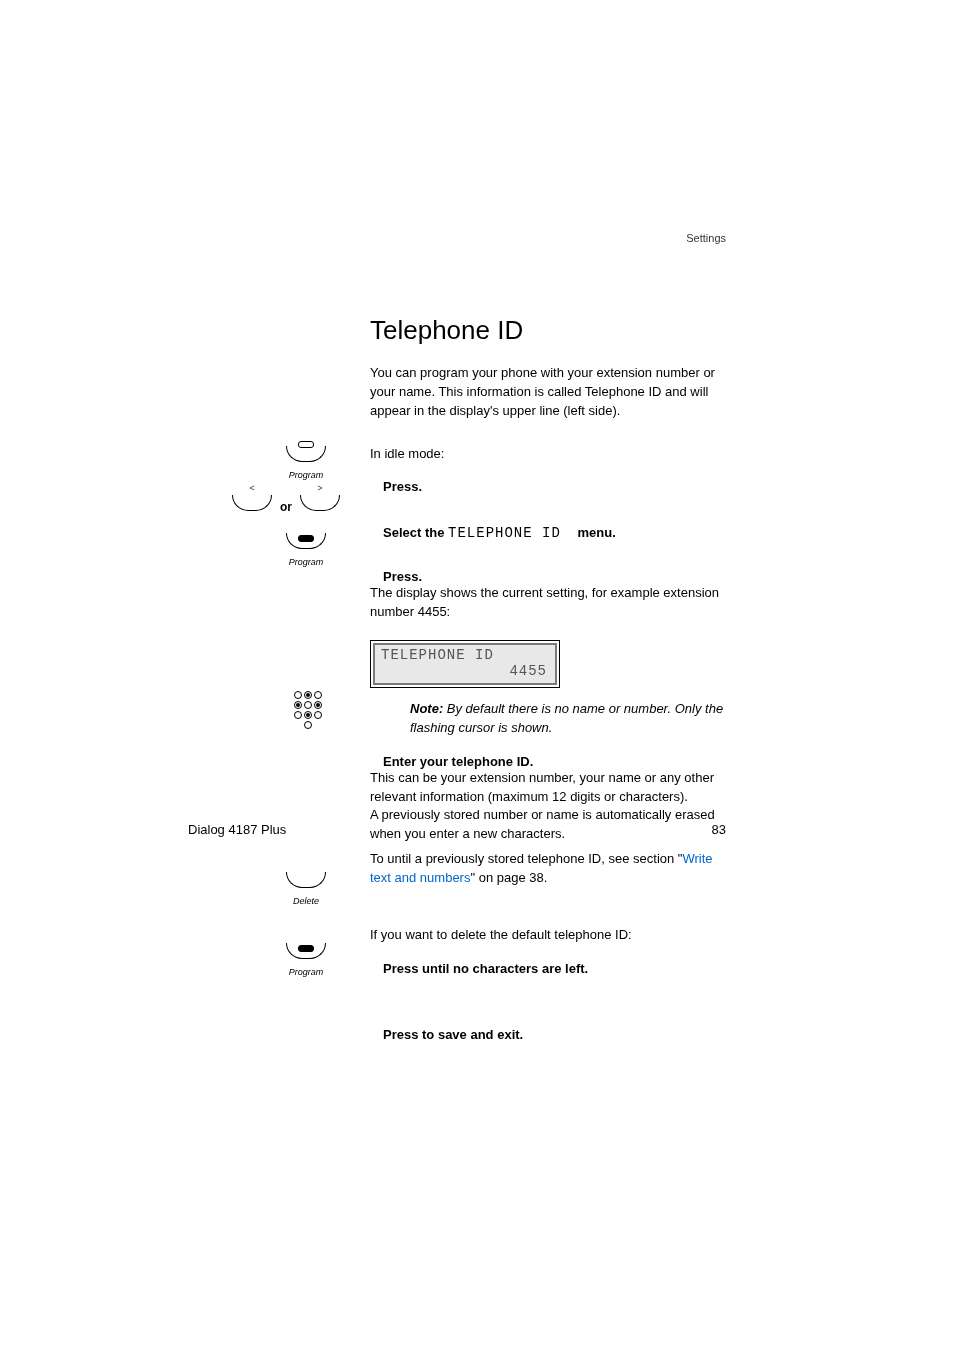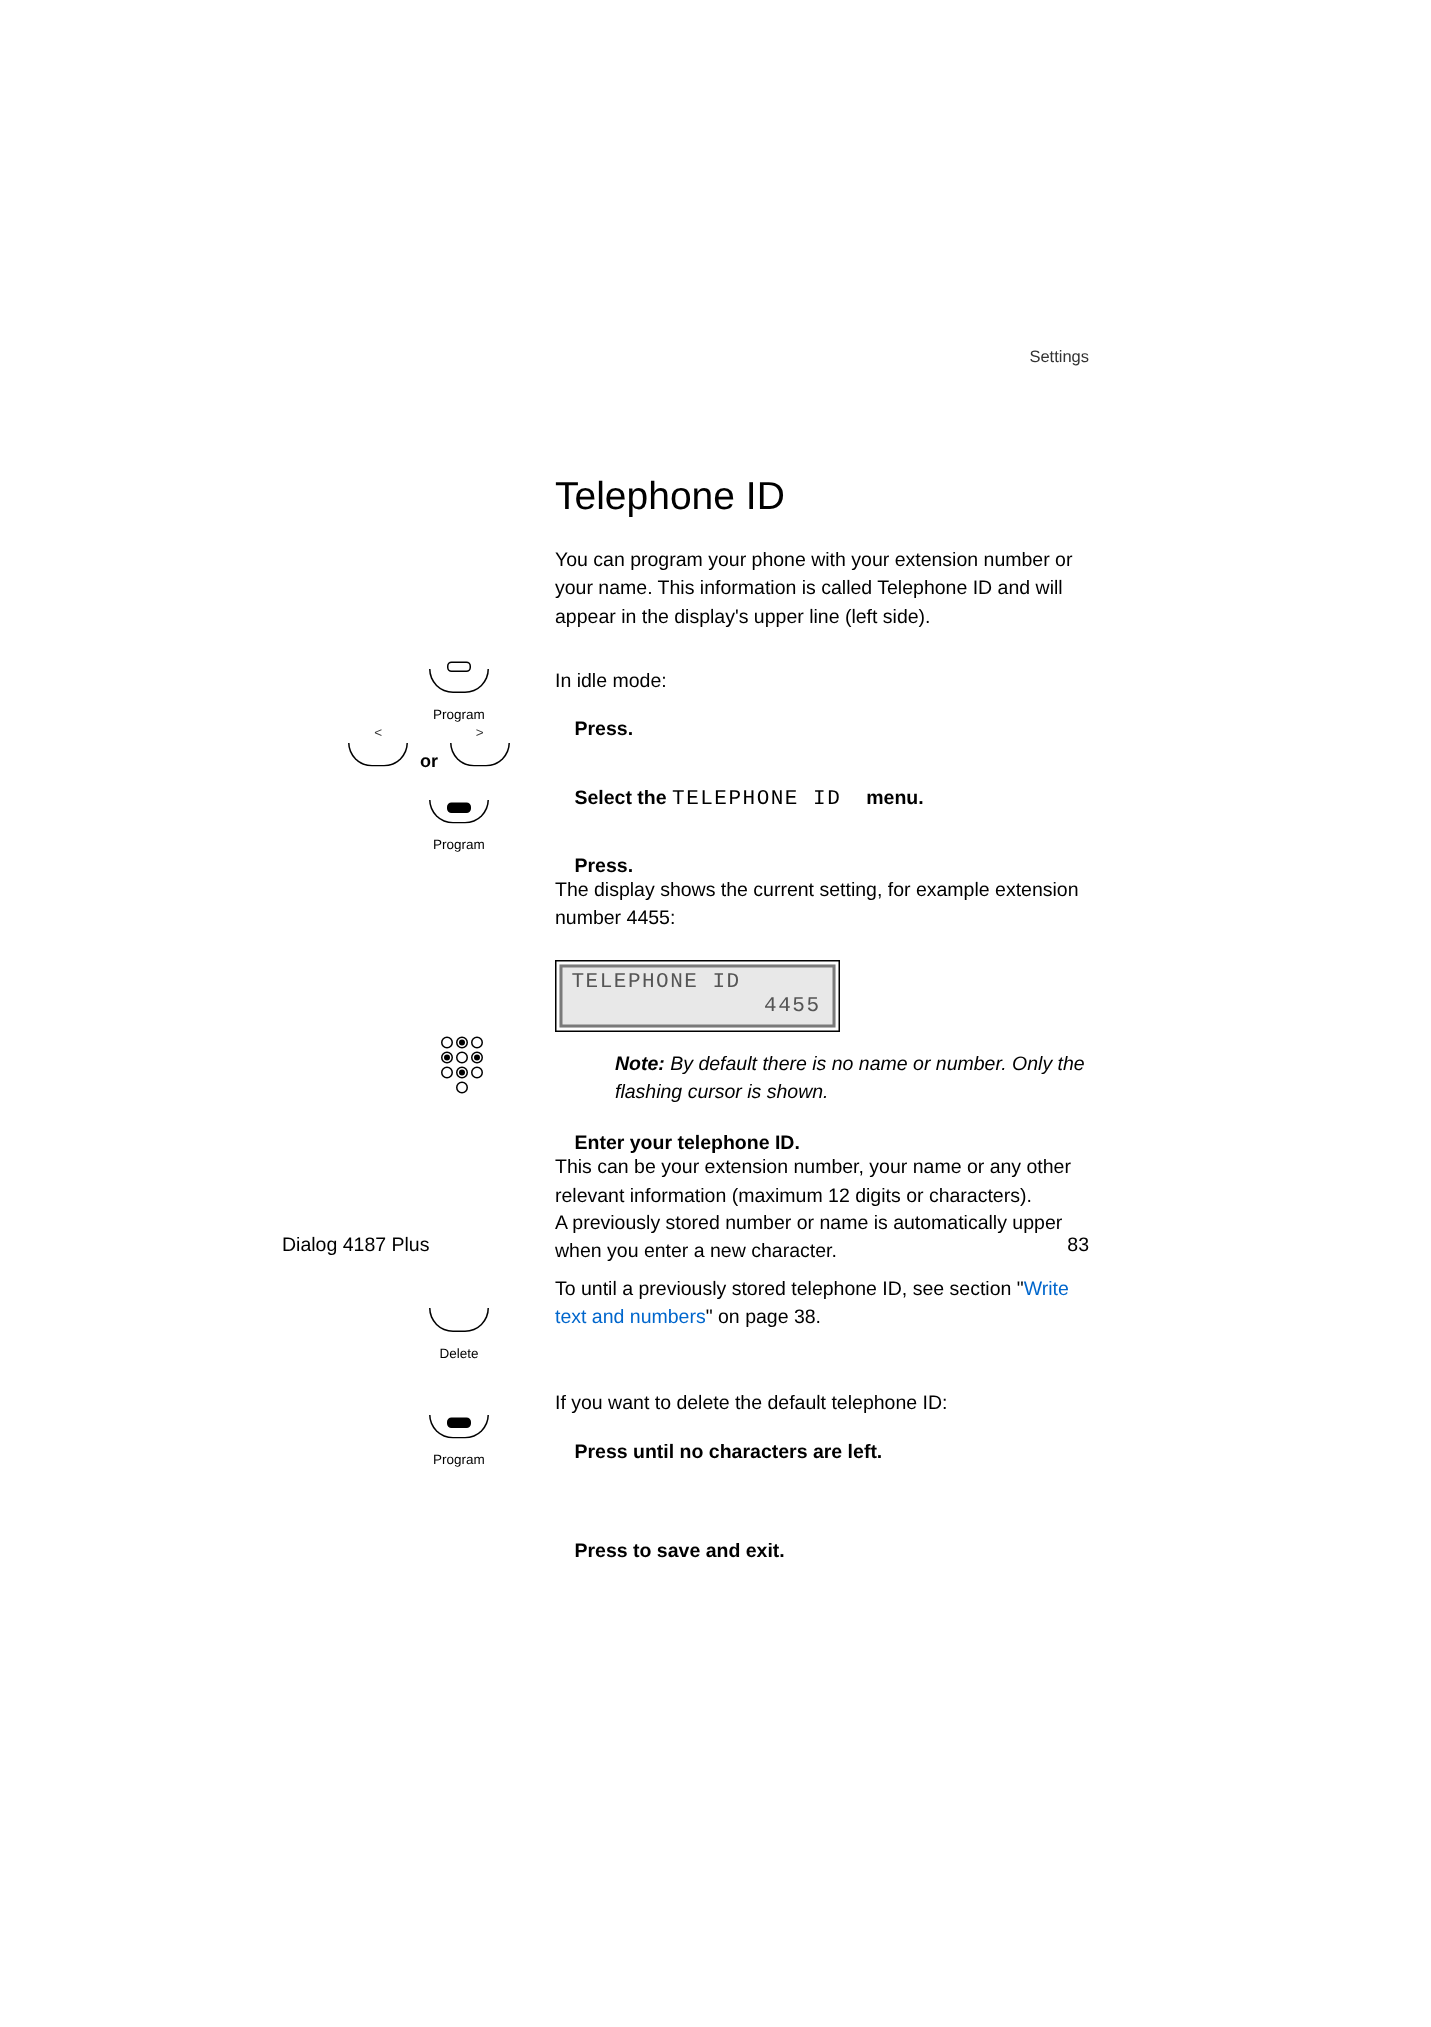--- a/index.html
+++ b/index.html
@@ -133,20 +133,21 @@
     width: 14px;
     height: 5px;
     border: 1.5px solid #000;
     border-radius: 3px;
     background: #000;
   }
   .icon-caption {
     font-size: 9px;
     margin-top: 4px;
     color: #000;
+    font-style: italic;
   }
   .arrow-label {
     font-size: 9px;
     position: absolute;
     top: -12px;
     color: #333;
   }
   .arrow-left { left: 18px; }
   .arrow-right { right: 18px; }
   .or-sep {
@@ -278,21 +279,21 @@
       </div>
     </div>
 
     <div class="note-block">
       <span class="note-label">Note:</span><span> By default there is no name or number. Only the flashing cursor is shown.</span>
     </div>
 
     <div class="step">
       <div class="label">Enter your telephone ID.</div>
       <div class="desc">This can be your extension number, your name or any other relevant information (maximum 12 digits or characters).</div>
-      <div class="desc">A previously stored number or name is automatically upper when you enter a new character.</div>
+      <div class="desc">A previously stored number or name is automatically erased when you enter a new characters.</div>
       <div class="desc" style="margin-top:6px;">
         <span>To until a previously stored telephone ID, see section "</span><span class="link">Write text and numbers</span><span>" on page 38.</span>
       </div>
     </div>
 
     <div class="vspace-md"></div>
 
     <p class="body-text">If you want to delete the default telephone ID:</p>
 
     <div class="step">

